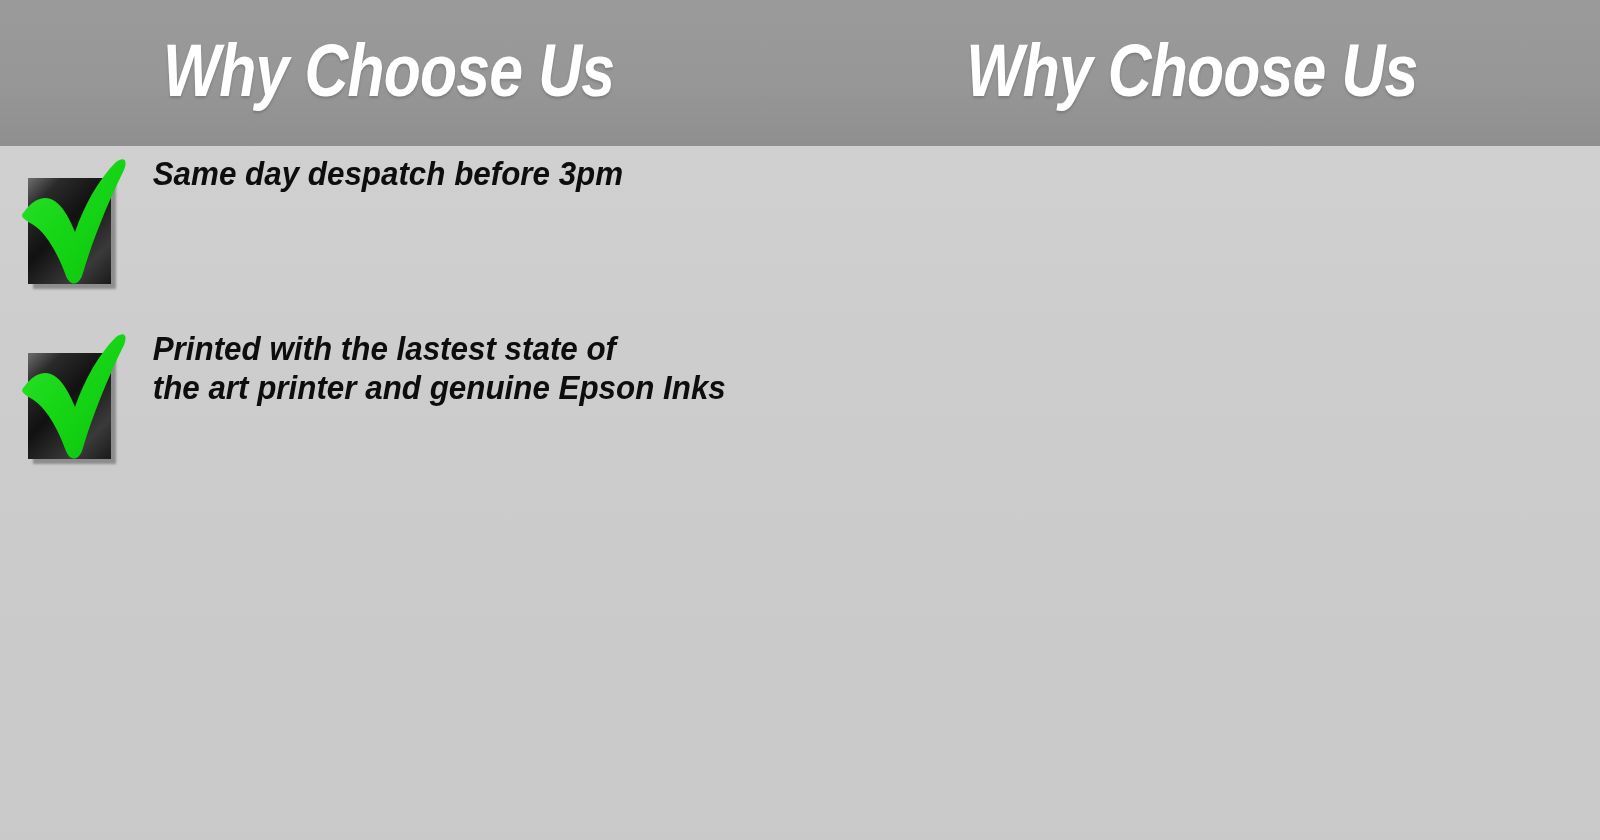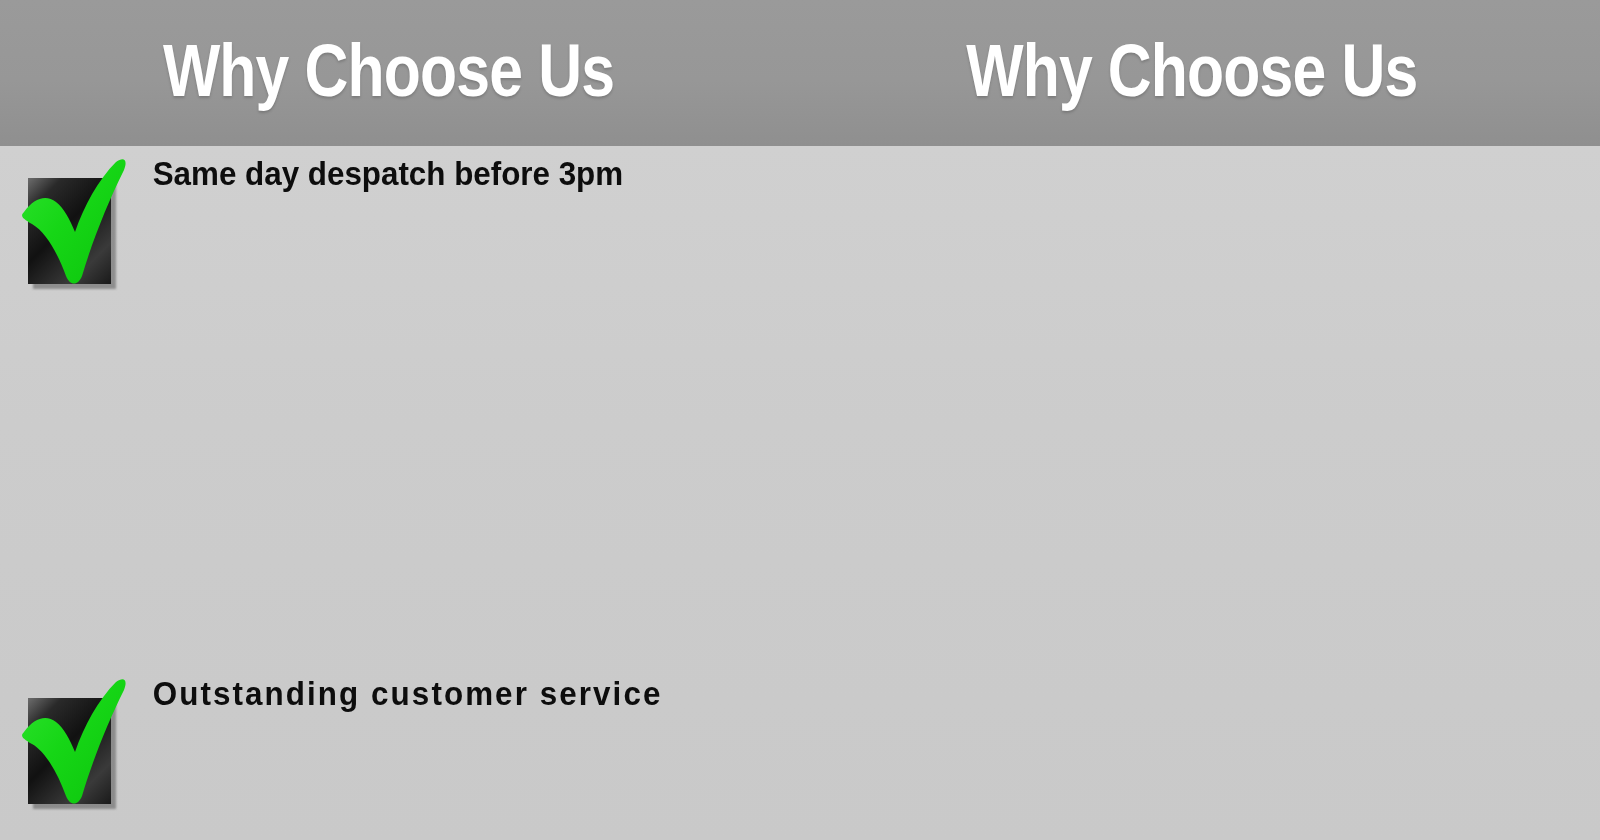--- a/index.html
+++ b/index.html
@@ -14,20 +14,21 @@
   body {
     font-family:"Liberation Sans", sans-serif;
     background:#cdcdcd;
   }
 
   #page {
     position:relative;
     width:1600px;
     height:840px;
     background:#a3a3a3;
+    font-style:italic;
   }
 
   
   .header-band {
     position:absolute;
     left:0; top:0;
     width:1600px; height:146px;
     background:linear-gradient(180deg,#9a9a9a 0%, #979797 55%, #8f8f8f 100%);
     display:flex;
   }
@@ -153,32 +154,33 @@
                 <stop offset="45%" stop-color="#16d616"></stop>
                 <stop offset="100%" stop-color="#0cc40c"></stop>
               </linearGradient>
             </defs>
             <path d="M12 58 C22 44 34 40 44 48 C52 54 58 66 63 78 C72 52 86 26 104 8 C112 2 116 6 112 16 C96 48 80 88 70 122 C66 132 58 132 54 122 C46 100 34 78 20 70 C10 64 8 62 12 58 Z" fill="url(#g1)"></path>
           </svg>
         </span>
         <span class="feature-text">Same day despatch before 3pm</span>
       </div>
 
-
-
-      <div class="feature-row left-col" style="left:12px; top:528px;">
+      <div class="feature-row left-col" style="left:12px; top:183px;">
         <span class="check-icon">
           <span class="box-shadow"></span>
           <span class="box-frame"><span class="box-inner"></span></span>
           <svg class="tick" viewBox="0 0 116 140" xmlns="http://www.w3.org/2000/svg" aria-hidden="true">
             <path d="M12 58 C22 44 34 40 44 48 C52 54 58 66 63 78 C72 52 86 26 104 8 C112 2 116 6 112 16 C96 48 80 88 70 122 C66 132 58 132 54 122 C46 100 34 78 20 70 C10 64 8 62 12 58 Z" fill="url(#g1)"></path>
           </svg>
         </span>
-        <span class="feature-text spaced">Outstanding customer service</span>
+        <span class="feature-text">Printed with the lastest state of
+the art printer and genuine Epson Inks</span>
       </div>
+
+
 
     </div>
 
     <div class="column right">
 
       
 
       
 
       

